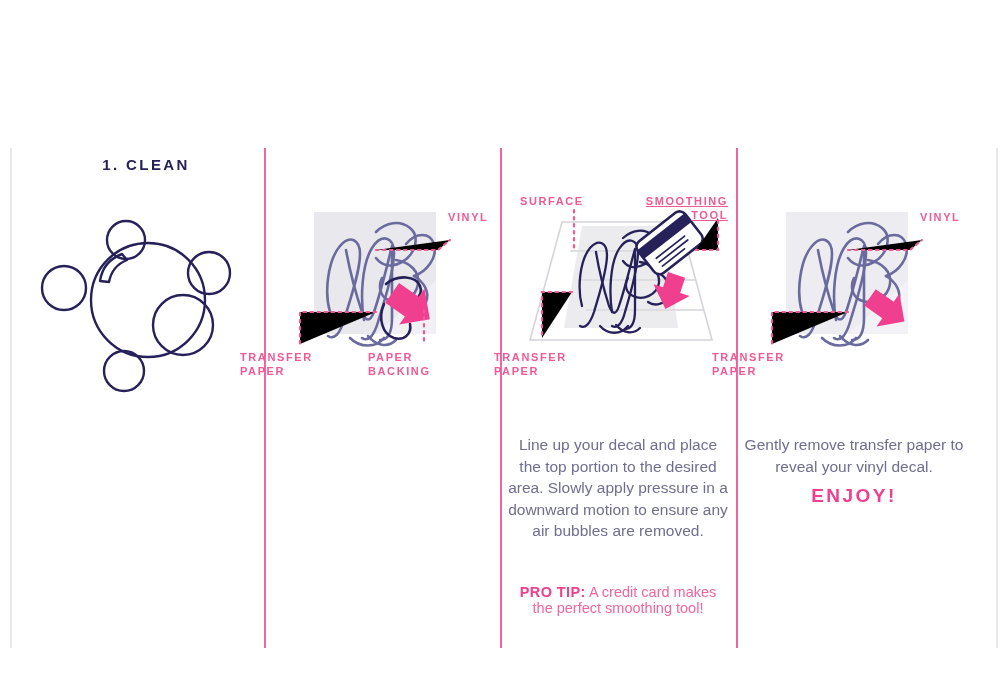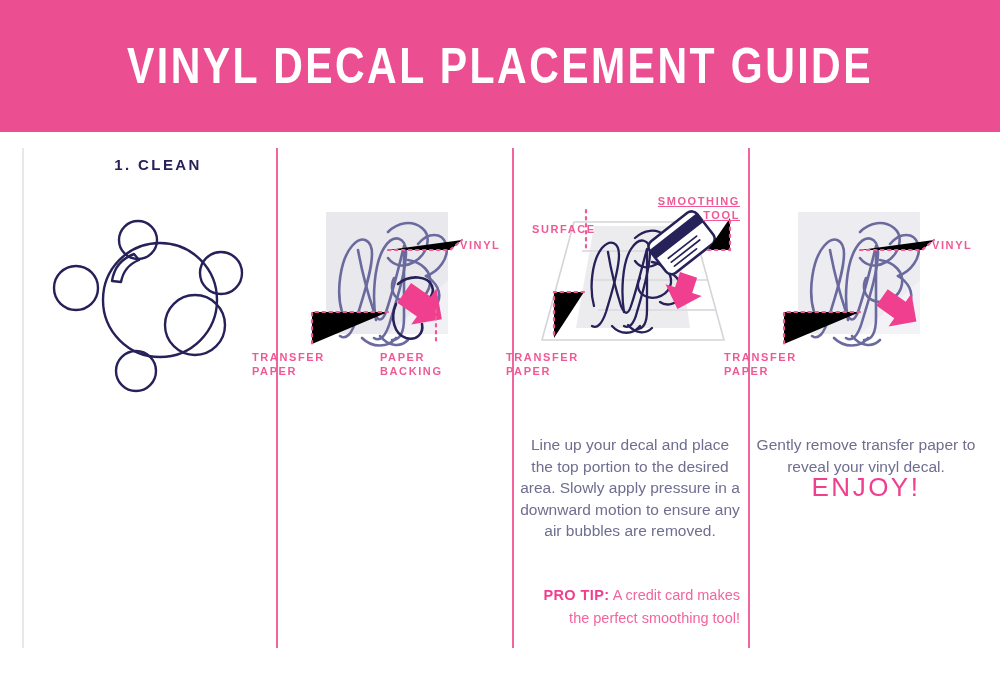--- a/index.html
+++ b/index.html
@@ -46,21 +46,21 @@
     letter-spacing: 3px;
     transform: scaleX(0.82);
     transform-origin: center center;
     white-space: nowrap;
     text-transform: uppercase;
   }
 
   
   .columns {
     position: absolute;
-    left: 16px;
+    left: 4px;
     top: 132px;
     width: 926px;
     height: 548px;
     border-radius: 17px;
   }
   .col {
     position: absolute;
     top: 0;
     width: 236px;
     height: 548px;
@@ -118,64 +118,62 @@
     position: absolute;
     top: 302px;
     left: 8px;
     width: 220px;
     text-align: center;
     color: #6f6e90;
     font-size: 15.5px;
     line-height: 21.5px;
   }
   .enjoy {
+    margin-top: 8px;
     color: #ef3f8e;
-    font-weight: normal;
-    font-size: 26px;
+    font-weight: bold;
+    font-size: 19px;
     letter-spacing: 2.5px;
   }
   .protip {
     position: absolute;
     top: 452px;
     left: 8px;
     width: 220px;
-    text-align: right;
+    text-align: center;
     color: #f2649e;
     font-size: 14.5px;
-    line-height: 23px;
+    line-height: 16px;
   }
   .protip b {
     color: #ef3f8e;
     font-weight: bold;
     letter-spacing: 0.4px;
   }
 
   
   .callout {
     position: absolute;
     color: #ef5a96;
     font-weight: bold;
     font-size: 11px;
     letter-spacing: 1.6px;
     line-height: 14px;
     text-transform: uppercase;
     white-space: pre-line;
   }
   .callout.center { text-align: left; }
   .callout.right  { text-align: right; text-decoration: underline; }
-  .callout.left   { text-align: left; margin-top: 28px; }
+  .callout.left   { text-align: left; }
 </style>
 </head>
 <body>
 
 <div class="page">
 
-  <div class="header-band">
-    <div class="header-title">VINYL DECAL PLACEMENT GUIDE</div>
-  </div>
 
   <div class="columns">
 
     <div class="divider-edge d-left"></div>
     <div class="divider d-1"></div>
     <div class="divider d-2"></div>
     <div class="divider d-3"></div>
     <div class="divider-edge d-right"></div>
 
     <div class="col col-1">

